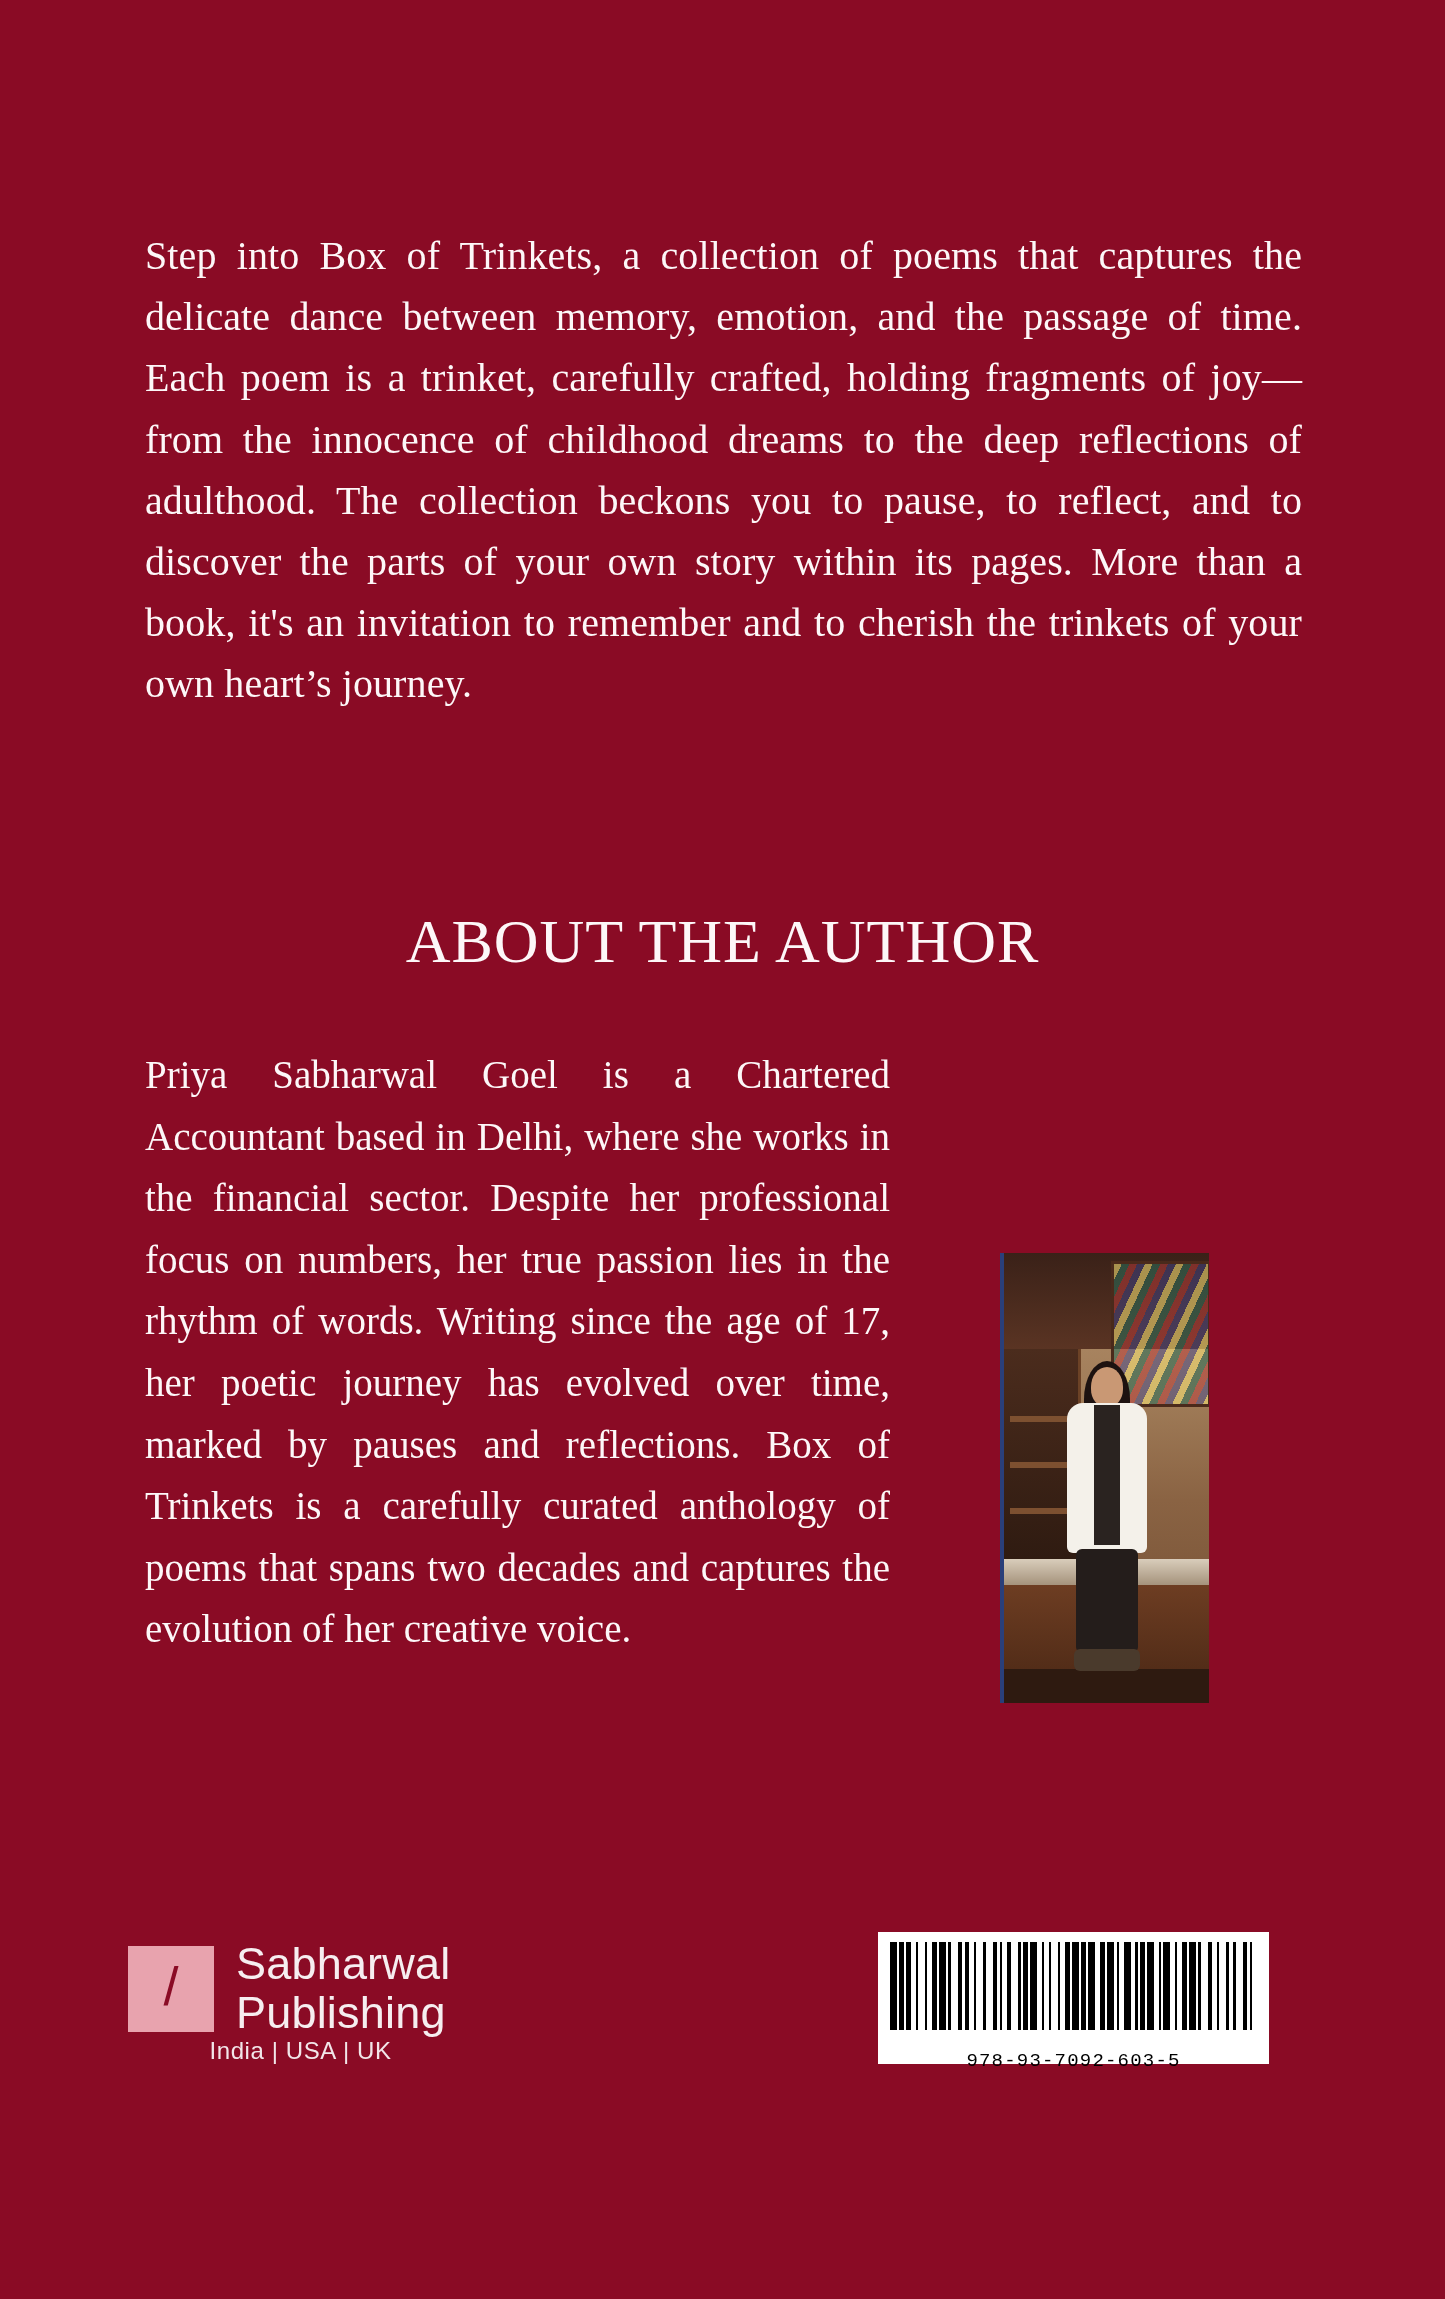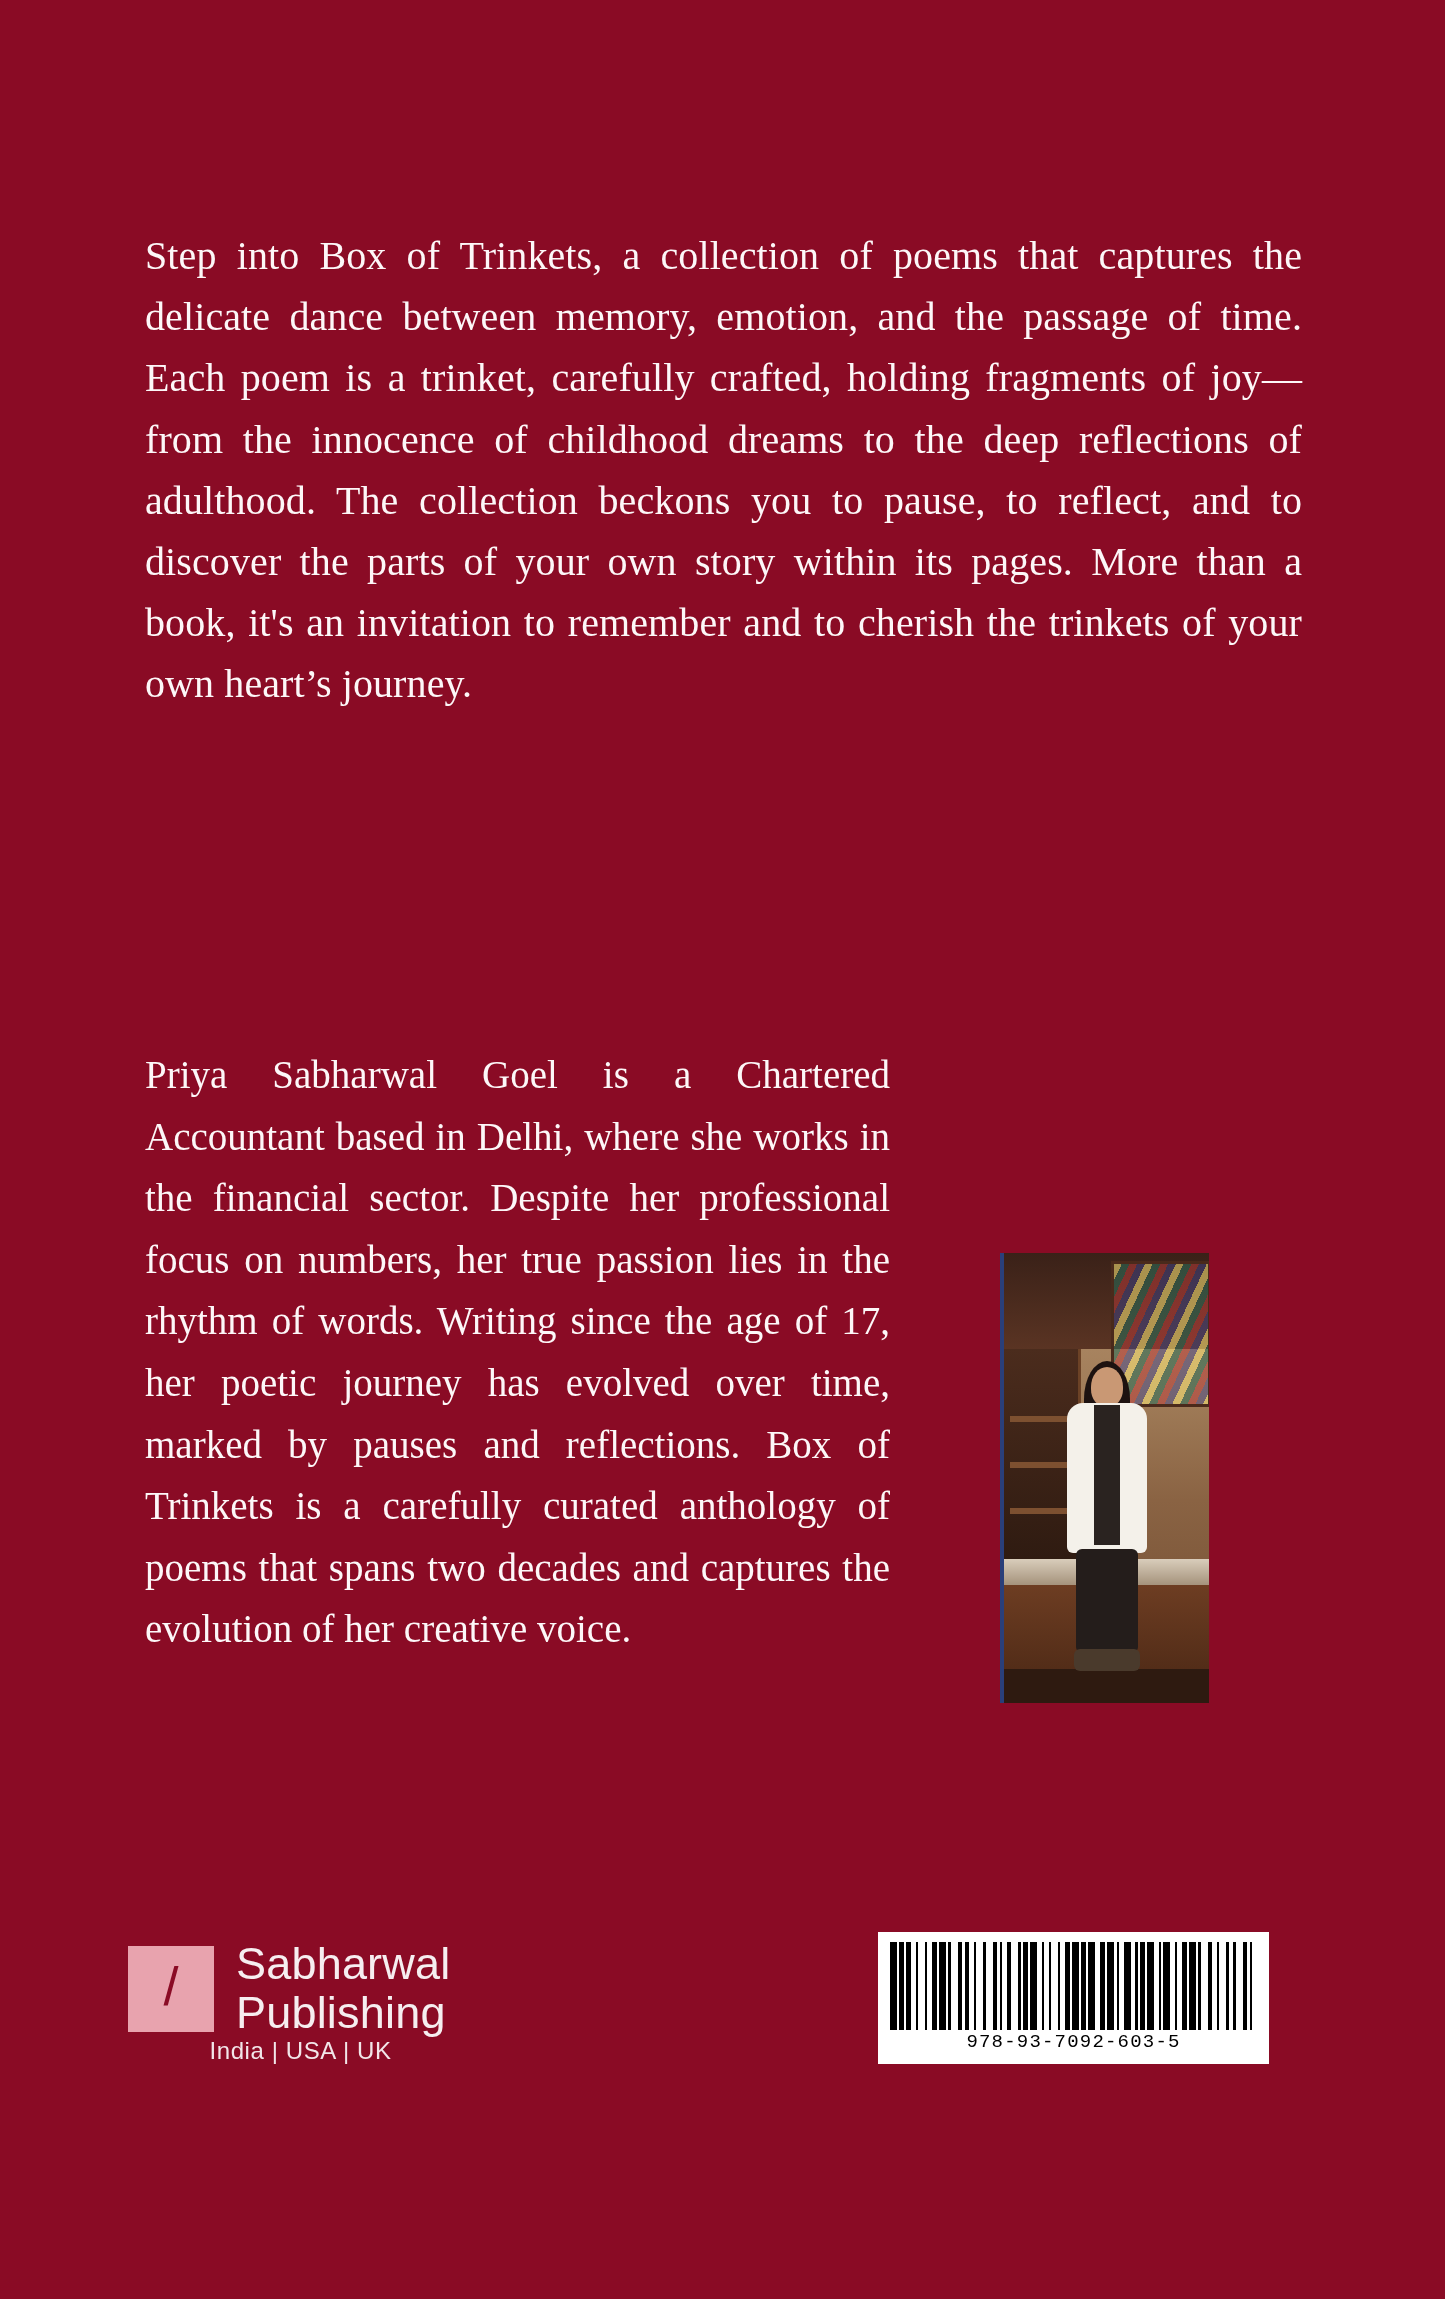--- a/index.html
+++ b/index.html
@@ -237,30 +237,31 @@
     display: block;
     background: #000;
     height: 100%;
   }
   .isbn {
     text-align: center;
     font-family: "Liberation Mono", monospace;
     font-size: 19px;
     letter-spacing: 1.2px;
     color: #000;
-    margin-top: 1px;
+    margin-top: 20px;
   }
 </style>
 </head>
 <body>
 
 <div class="page">
 
   <p class="blurb">Step into Box of Trinkets, a collection of poems that captures the delicate dance between memory, emotion, and the passage of time. Each poem is a trinket, carefully crafted, holding fragments of joy—from the innocence of childhood dreams to the deep reflections of adulthood. The collection beckons you to pause, to reflect, and to discover the parts of your own story within its pages. More than a book, it's an invitation to remember and to cherish the trinkets of your own heart’s journey.</p>
 
+  <h2 class="about-heading">ABOUT THE AUTHOR</h2>
 
   <p class="bio">Priya Sabharwal Goel is a Chartered Accountant based in Delhi, where she works in the financial sector. Despite her professional focus on numbers, her true passion lies in the rhythm of words. Writing since the age of 17, her poetic journey has evolved over time, marked by pauses and reflections. Box of Trinkets is a carefully curated anthology of poems that spans two decades and captures the evolution of her creative voice.</p>
 
   <div class="author-photo">
     <div class="ph-wall"></div>
     <div class="ph-cabinet-top"></div>
     <div class="ph-art"></div>
     <div class="ph-shelf"></div>
     <div class="ph-counter"></div>
     <div class="ph-cabinet-bottom"></div>

